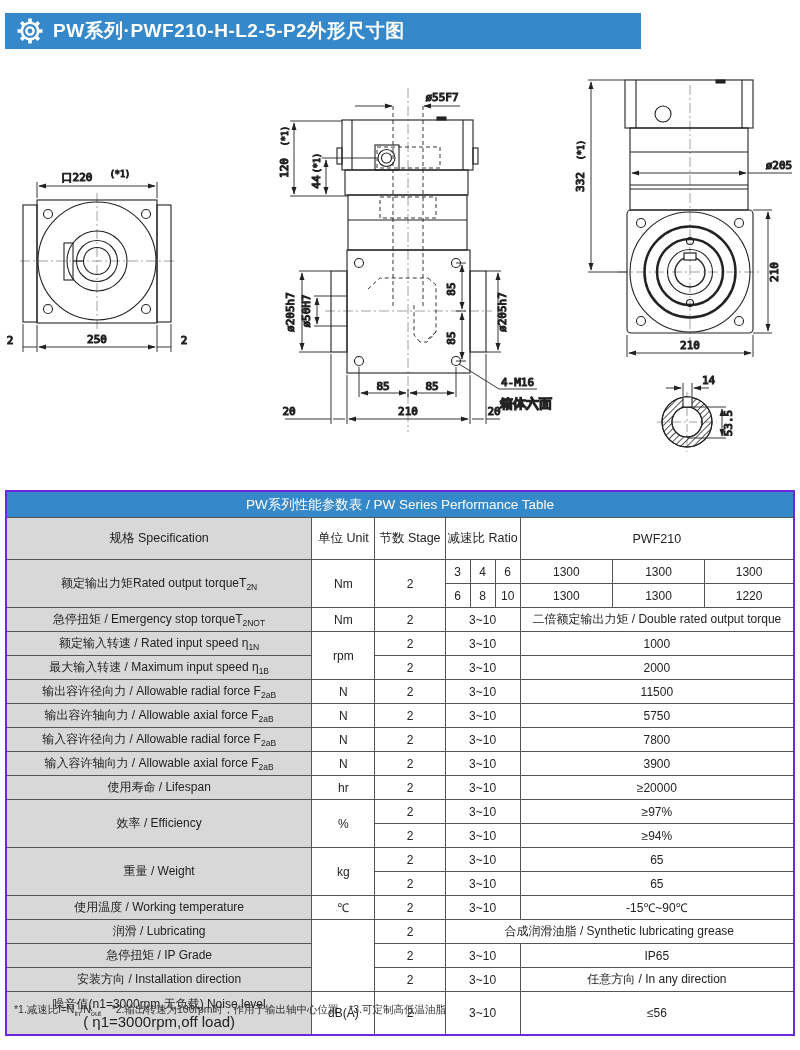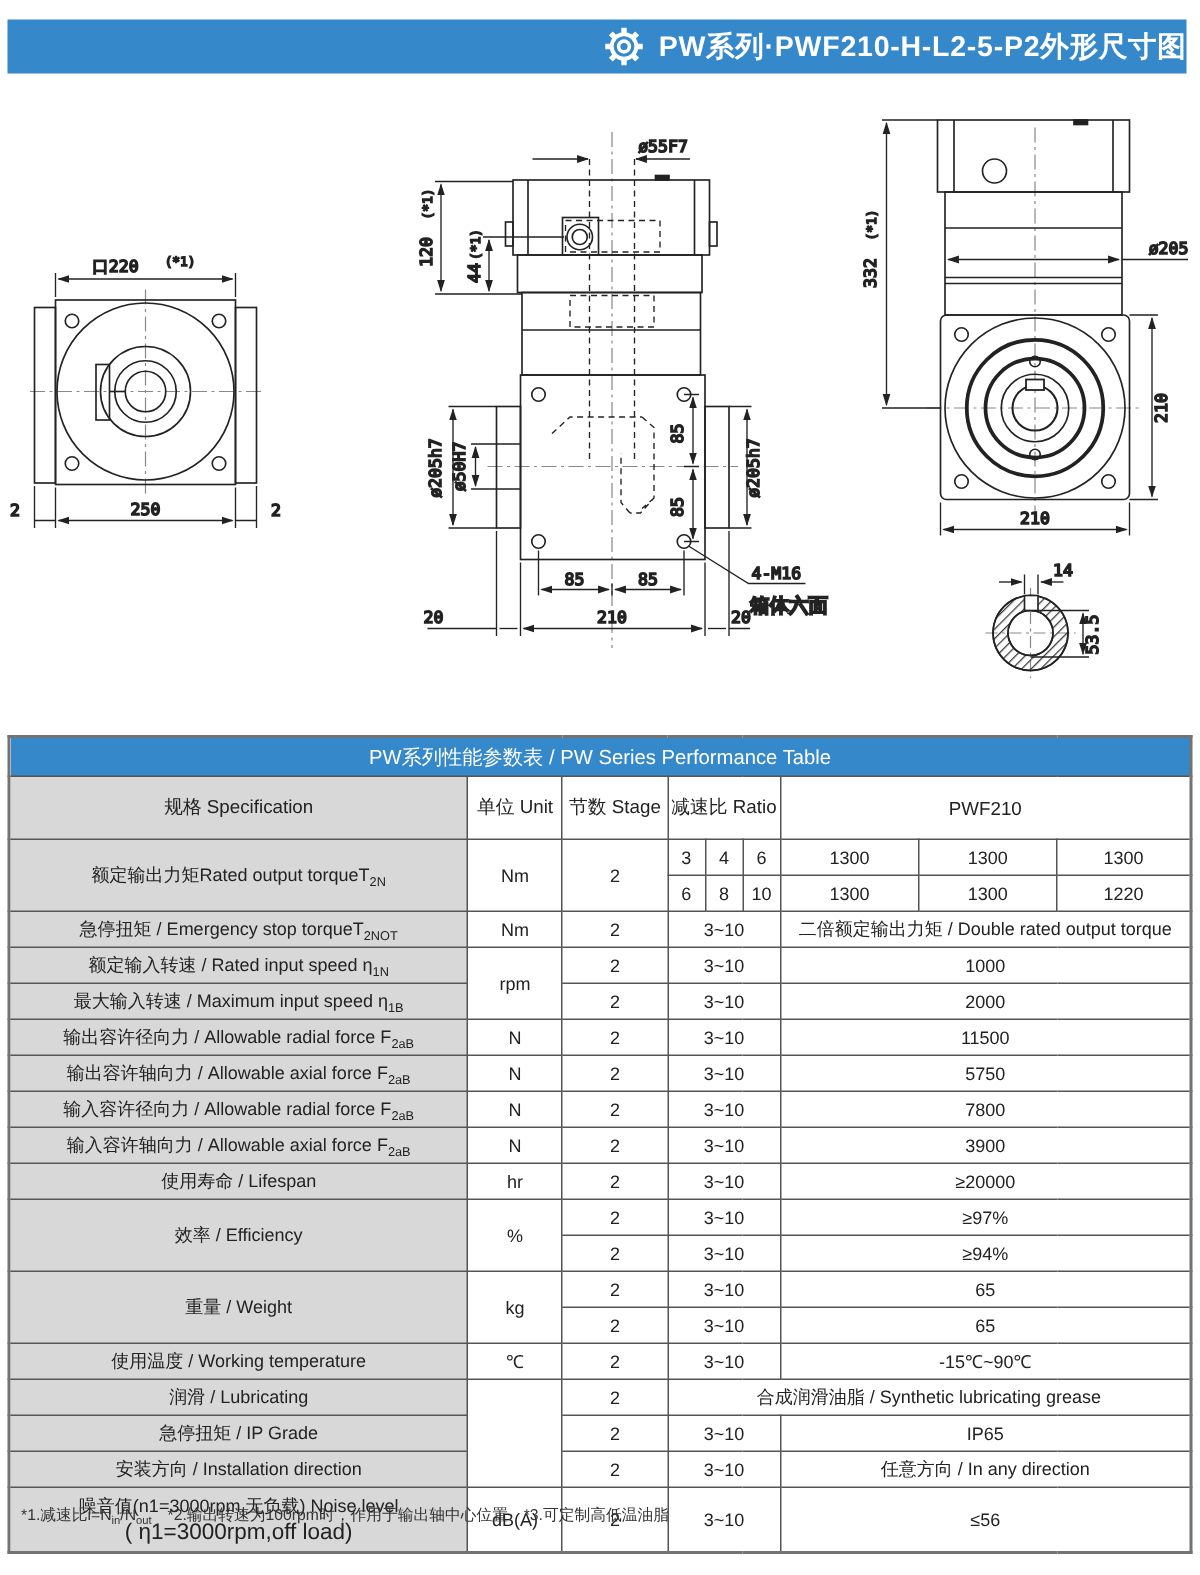--- a/index.html
+++ b/index.html
@@ -1,39 +1,39 @@
 <!DOCTYPE html>
 <html><head>
 <meta charset="utf-8">
 <style>
   html,body{margin:0;padding:0;background:#fff;}
   #page{position:relative;width:800px;height:1050px;background:#fff;overflow:hidden;
         font-family:"Liberation Sans", sans-serif;color:#222;}
   
-  .hbar{position:absolute;left:5px;top:13px;width:786px;height:36px;background:#3588c9;
-        display:flex;align-items:center;box-sizing:border-box;padding-left:10px;justify-content:flex-end;}
+  .hbar{position:absolute;left:5px;top:13px;width:636px;height:36px;background:#3588c9;
+        display:flex;align-items:center;box-sizing:border-box;padding-left:10px;}
   .hbar .ttl{color:#fff;font-size:19px;font-weight:bold;letter-spacing:.5px;margin-left:8px;}
   
   #draw{position:absolute;left:0;top:0;width:800px;height:470px;}
   .note1{position:absolute;left:14px;top:436px;font-size:13px;color:#3c3c3c;}
   text{font-family:"DejaVu Sans Mono", monospace;font-size:11px;fill:#1e1e1e;}
   text.sm{font-size:8.5px;}
   text.cjk{font-family:"Liberation Sans", sans-serif;font-weight:bold;font-size:13px;fill:#111;}
   
   #tblwrap{position:absolute;left:5px;top:490px;width:790px;}
   table{border-collapse:collapse;table-layout:fixed;width:790px;font-size:12px;color:#222;}
   td{border:1px solid #555;text-align:center;vertical-align:middle;height:23px;padding:0 2px;
      background:#fff;overflow:hidden;}
   td.spec{background:#d8d8d8;margin-left:24px;}
   tr.ttl-row td{background:#3588c9;color:#fff;font-size:13.5px;height:25px;border:1px solid #555;}
   tr.hdr td{height:41px;font-size:12.5px;}
   tr.noise td{height:42px;}
   table sub{font-size:8.5px;}
   .l2{font-size:15px;}
-  #tbl{border:2px solid #737373;}
+  #tbl{border:2px solid #6d28d9;}
   .foot{position:absolute;left:14px;top:1003px;font-size:10.5px;color:#333;}
   .foot sub{font-size:7.5px;text-align:center;}
 </style>
 </head>
 <body>
 
 <div id="page">
 
   <div class="hbar">
     <svg width="30" height="30" viewBox="0 0 30 30">

